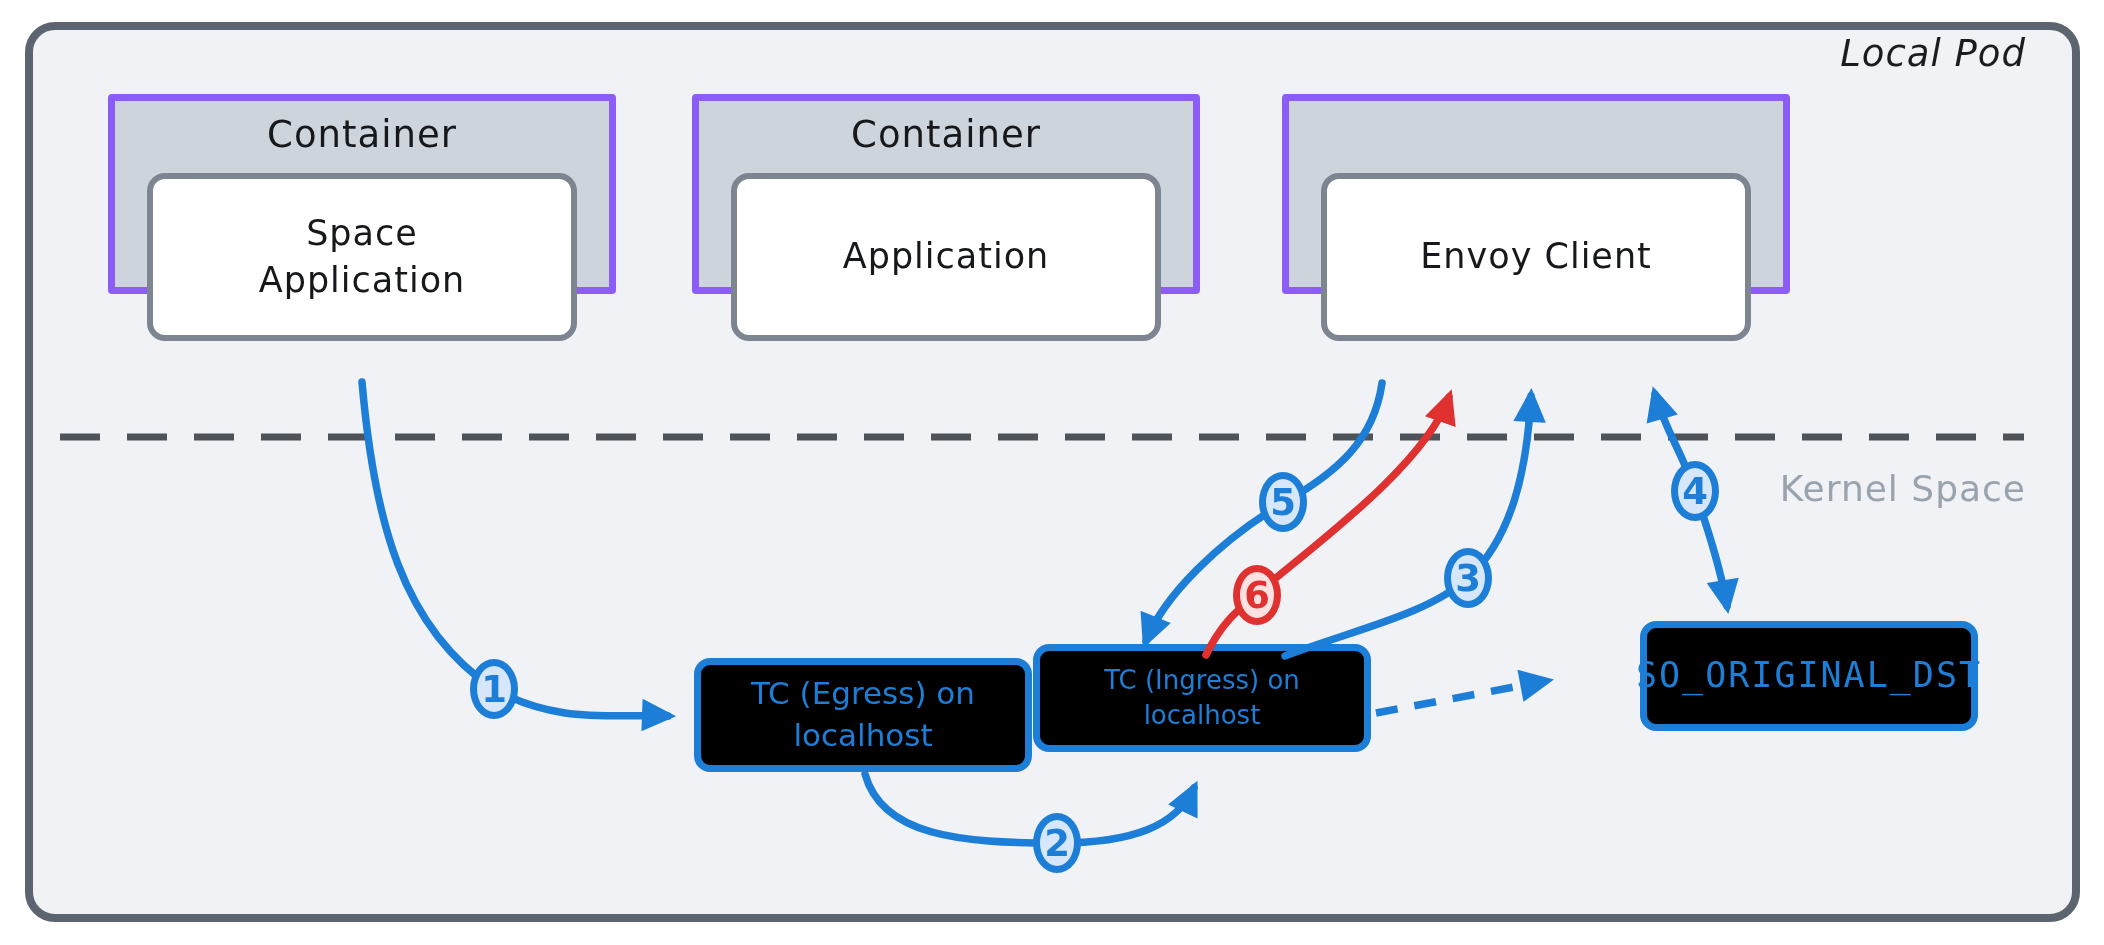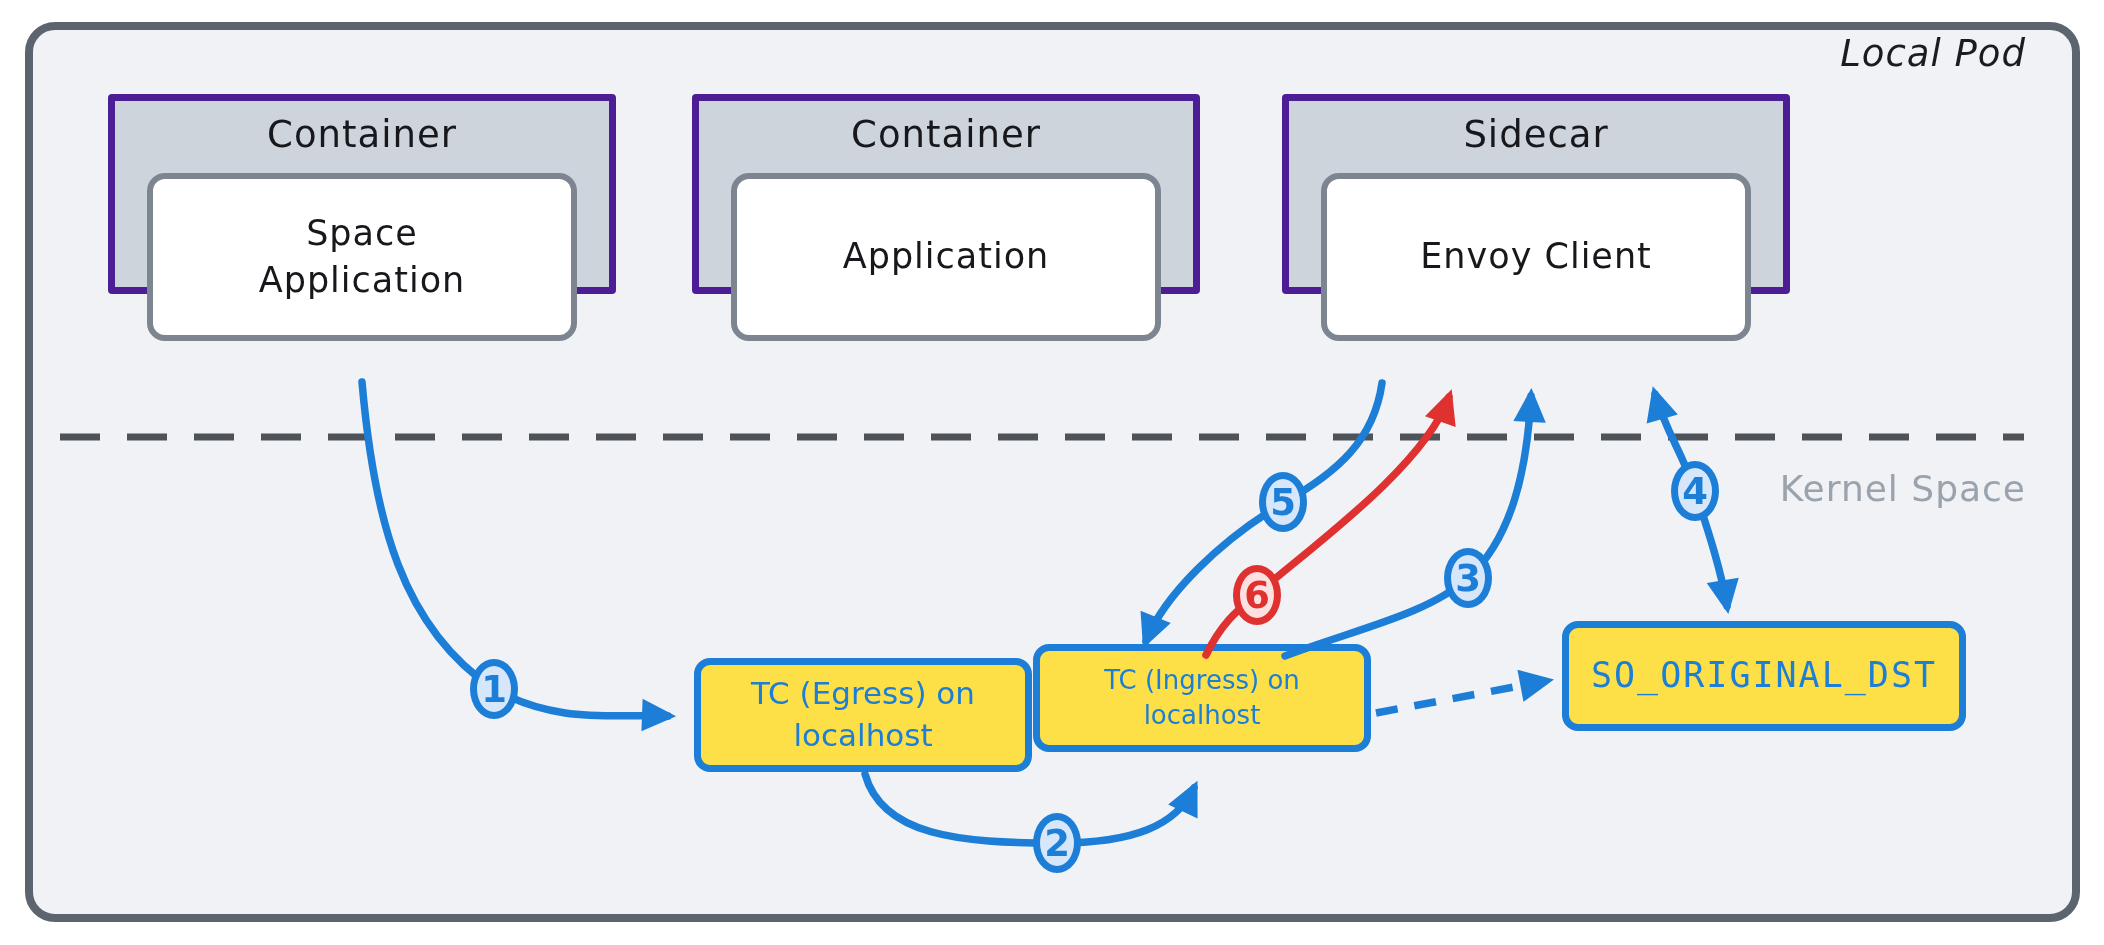--- a/index.html
+++ b/index.html
@@ -29,21 +29,21 @@
     letter-spacing: 1px;
     font-style: italic;
   }
 
   
   .container-box {
     position: absolute;
     width: 508px; height: 200px;
     box-sizing: border-box;
     background: #ced4dc;
-    border: 7px solid #4c1d95;
+    border: 7px solid #8b5cf6;
     border-radius: 4px;
   }
   .container-box .title {
     position: absolute;
     top: 12px; left: 0; right: 0;
     text-align: center;
     font-size: 37px;
     color: #16181b;
     letter-spacing: 1px;
   }
@@ -77,35 +77,35 @@
     color: #9aa3ad;
     letter-spacing: 1px;
   }
   .user-space   { top: 366px; }
   .kernel-space { top: 468px; margin-left: 20px; }
 
   
   .knode {
     position: absolute;
     box-sizing: border-box;
-    background: #fde047;
+    background: #000000;
     border: 7px solid #1c7ed6;
     border-radius: 16px;
     display: flex;
     align-items: center;
     justify-content: center;
     text-align: center;
     color: #1c7ed6;
     white-space: pre-line;
     line-height: 1.35;
   }
   .tc-egress  { left: 694px;  top: 658px; width: 338px; height: 114px; font-size: 31px; }
   .tc-ingress { left: 1033px; top: 644px; width: 338px; height: 108px; font-size: 26px; }
   .so-dst {
-    left: 1562px; top: 621px; width: 404px; height: 110px;
+    left: 1640px; top: 621px; width: 338px; height: 110px;
     font-family: "DejaVu Sans Mono", "Liberation Mono", monospace;
     font-size: 35px;
     letter-spacing: 2px;
   }
 
   
   svg.arrows {
     position: absolute;
     left: 0; top: 0;
     pointer-events: none;
@@ -146,21 +146,20 @@
     <div class="process-box">Space
 Application</div>
   </div>
 
   <div class="container-box c2">
     <div class="title">Container</div>
     <div class="process-box">Application</div>
   </div>
 
   <div class="container-box c3">
-    <div class="title">Sidecar</div>
     <div class="process-box">Envoy Client</div>
   </div>
 
   <div class="region-label kernel-space">Kernel Space</div>
 
   <div class="knode tc-egress">TC (Egress) on
 localhost</div>
   <div class="knode tc-ingress">TC (Ingress) on
 localhost</div>
   <div class="knode so-dst">SO_ORIGINAL_DST</div>

